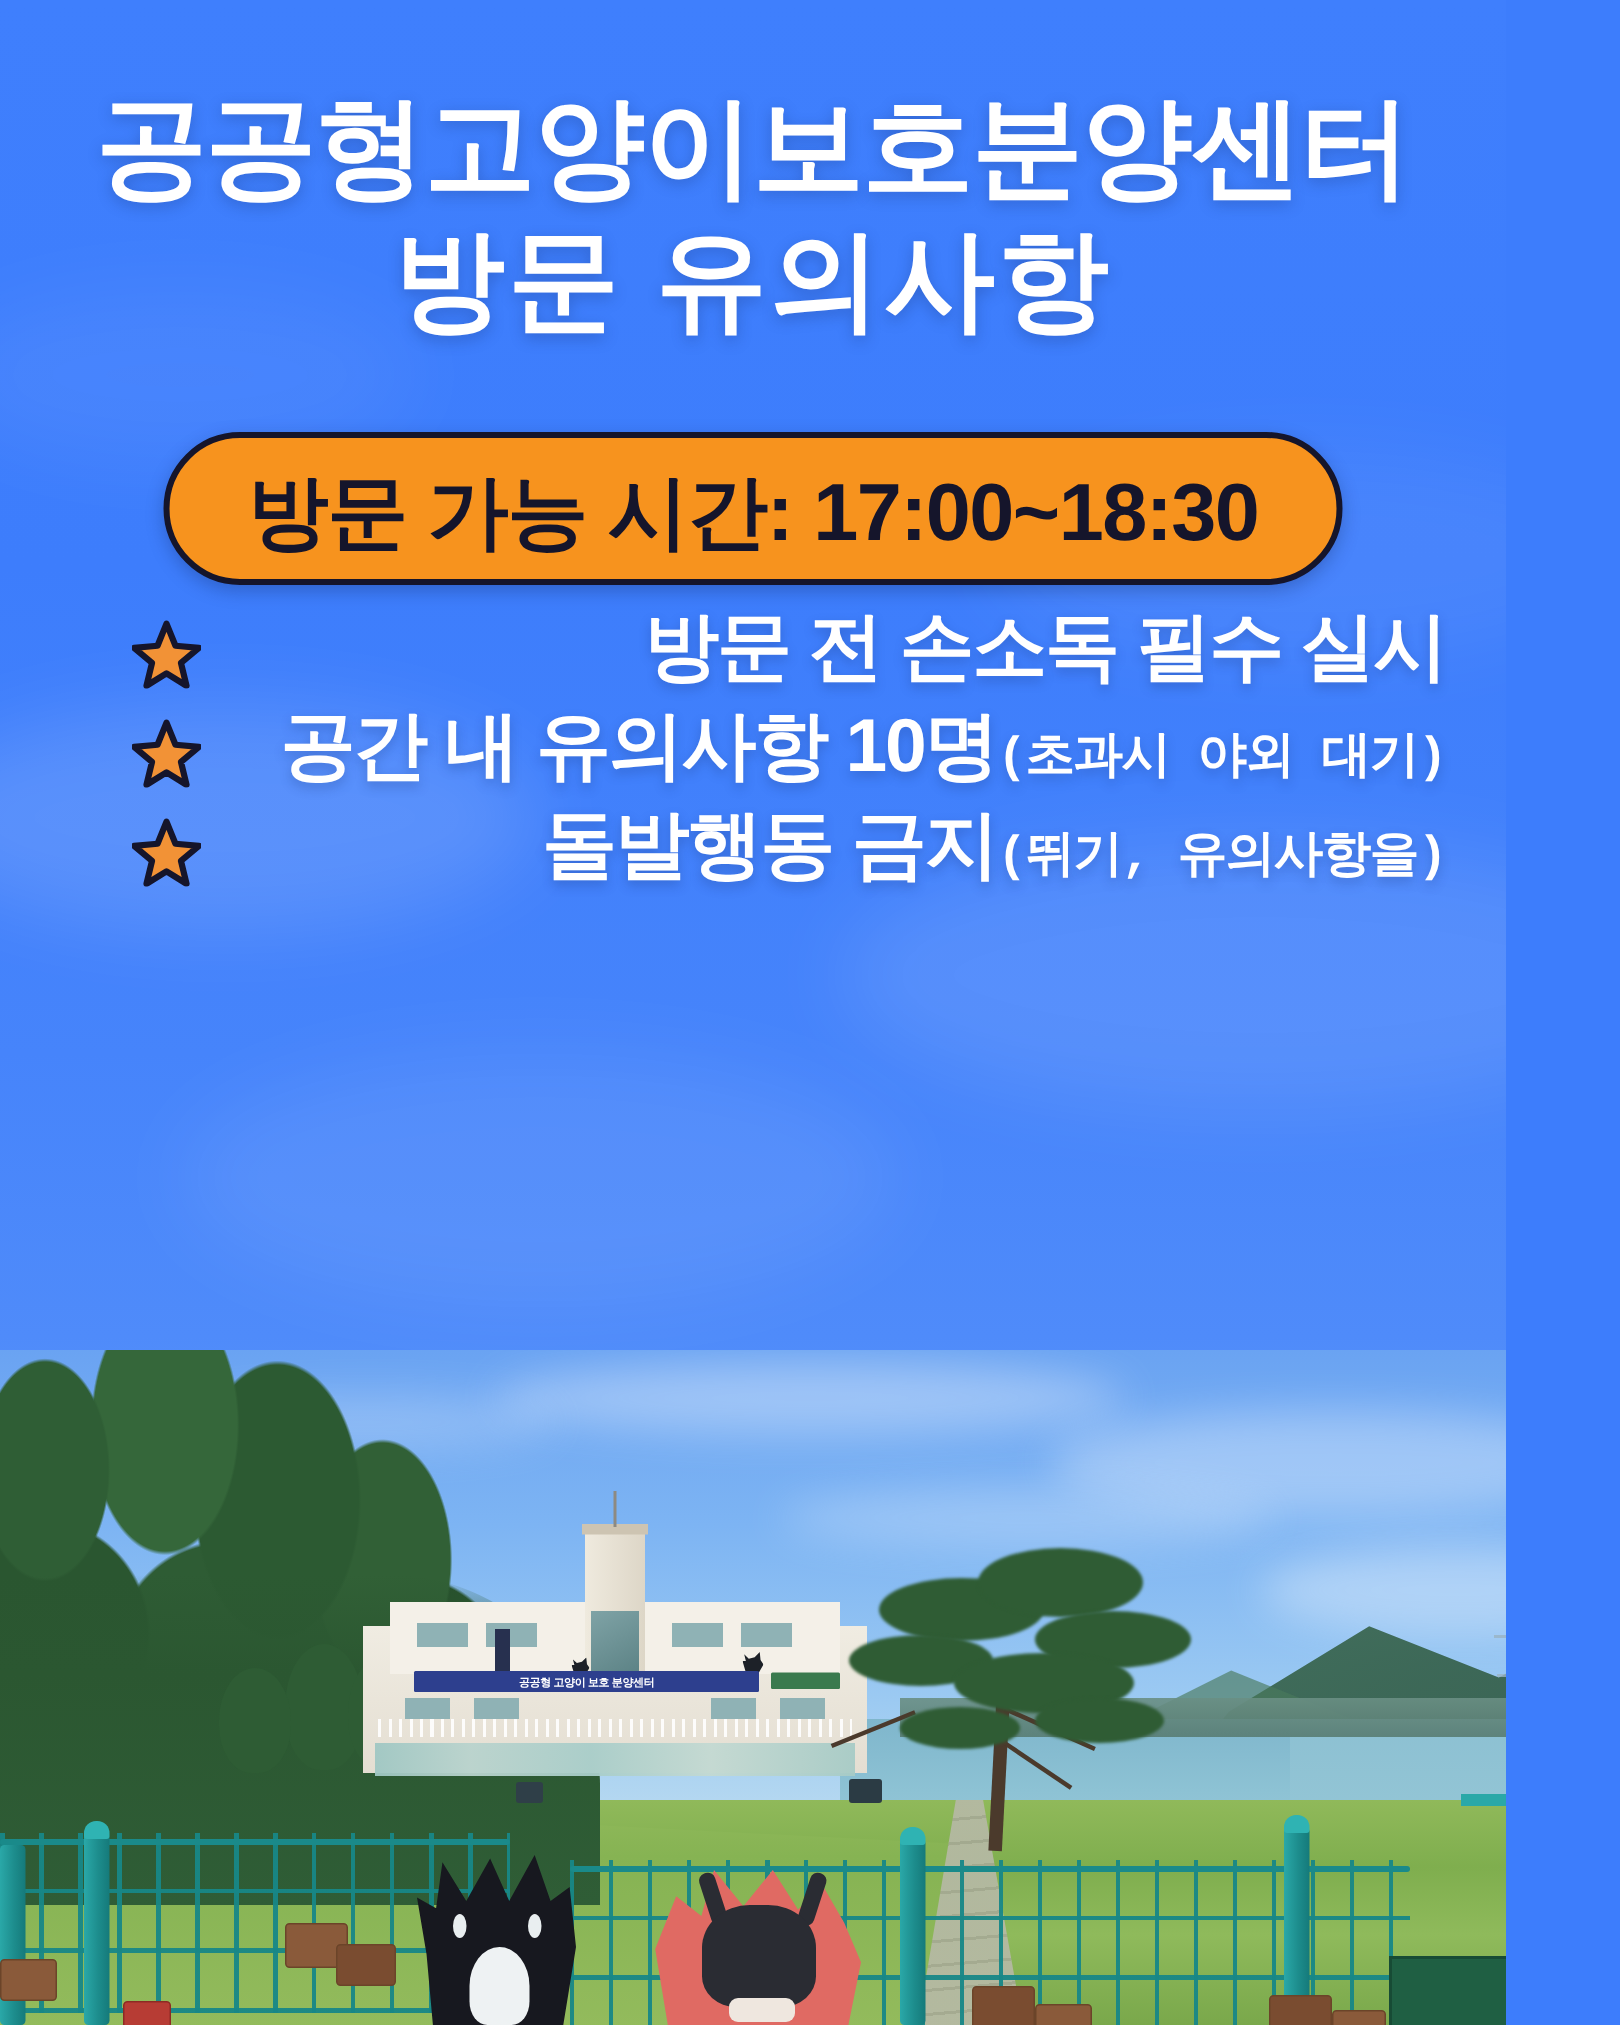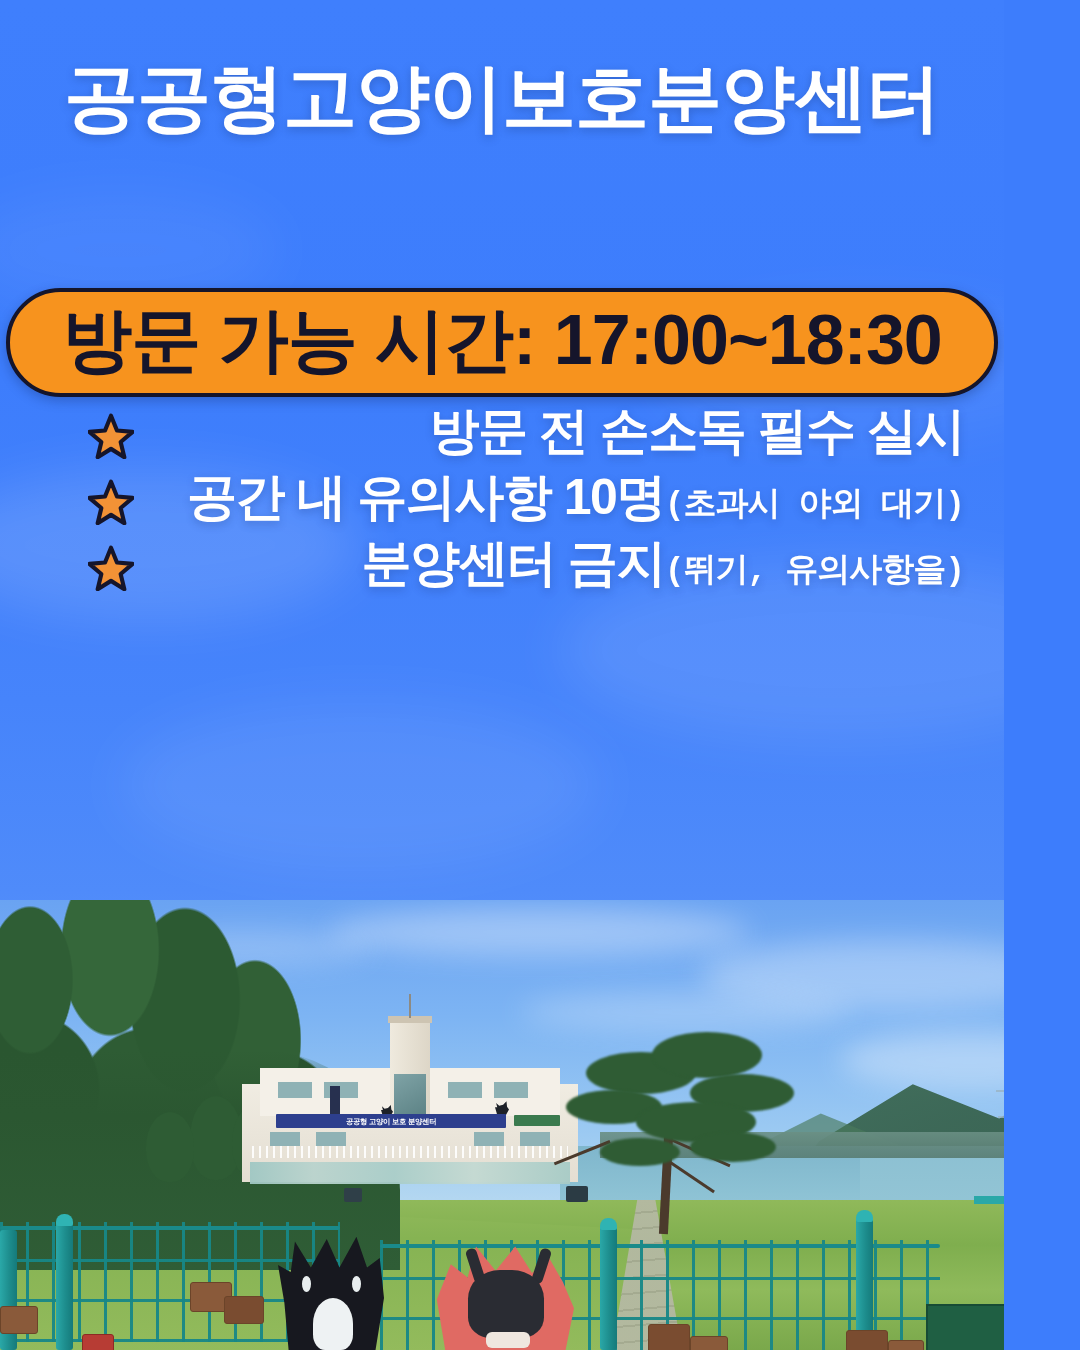--- a/index.html
+++ b/index.html
@@ -28,21 +28,21 @@
     text-shadow:0 3px 10px rgba(20,45,110,.30);
     z-index:6;
   }
   .title .l1{display:block;font-size:74px;}
   .title .l2{display:block;font-size:74px;margin-top:16px;letter-spacing:2px;}
 
   
   .badge-wrap{position:absolute;left:0;right:0;top:288px;display:flex;justify-content:center;z-index:6;}
   .badge{
     background:#f7931e;border:4px solid #15152b;border-radius:60px;
-    padding:9px 52px 14px;color:#15152b;font-size:70px;font-weight:700;
+    padding:20px 52px 14px;color:#15152b;font-size:54px;font-weight:700;
     letter-spacing:-1px;line-height:1.12;white-space:nowrap;
     box-shadow:0 4px 12px rgba(10,30,80,.28);
   }
 
   
   .rules{position:absolute;left:88px;right:40px;top:404px;z-index:6;}
   .rule{display:flex;align-items:flex-start;margin-bottom:11px;}
   .star{flex:0 0 auto;width:46px;height:46px;margin-top:9px;margin-right:14px;}
   .rule-body{flex:1 1 auto;}
   .rule-main{
@@ -244,20 +244,21 @@
 <div class="poster">
 
   <div class="wisp w1"></div>
   <div class="wisp w2"></div>
   <div class="wisp w3"></div>
   <div class="wisp w4"></div>
   <div class="wisp w5"></div>
 
   <div class="title">
     <span class="l1">공공형고양이보호분양센터</span>
+    <span class="l2">방문 유의사항</span>
   </div>
 
   <div class="badge-wrap">
     <div class="badge">방문 가능 시간: 17:00~18:30</div>
   </div>
 
   <div class="rules">
 
     <div class="rule">
       <svg class="star" viewBox="0 0 100 100">
@@ -275,21 +276,21 @@
       <div class="rule-body">
         <div class="rule-main"><span>공간 내 유의사항 10명</span><span class="sub">(초과시 야외 대기)</span></div>
       </div>
     </div>
 
     <div class="rule">
       <svg class="star" viewBox="0 0 100 100">
         <path d="M50 6 L63 38 L97 41 L71 63 L79 96 L50 78 L21 96 L29 63 L3 41 L37 38 Z" fill="#f29236" stroke="#15152b" stroke-width="9" stroke-linejoin="round"></path>
       </svg>
       <div class="rule-body">
-        <div class="rule-main"><span>분양센터 금지</span><span class="sub">(뛰기, 유의사항을)</span></div>
+        <div class="rule-main"><span>돌발행동 금지</span><span class="sub">(뛰기, 유의사항을)</span></div>
       </div>
     </div>
 
 
 
   </div>
 
 
   <div class="photo">
     <div class="ph-sky"></div>

